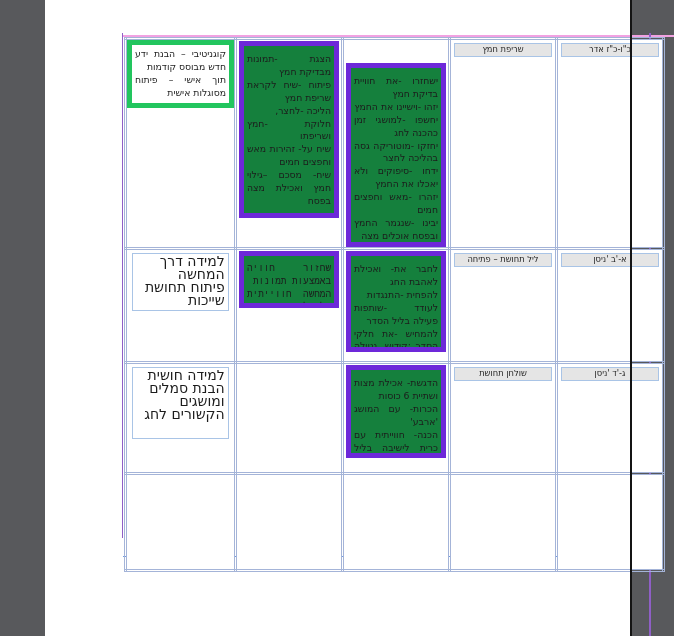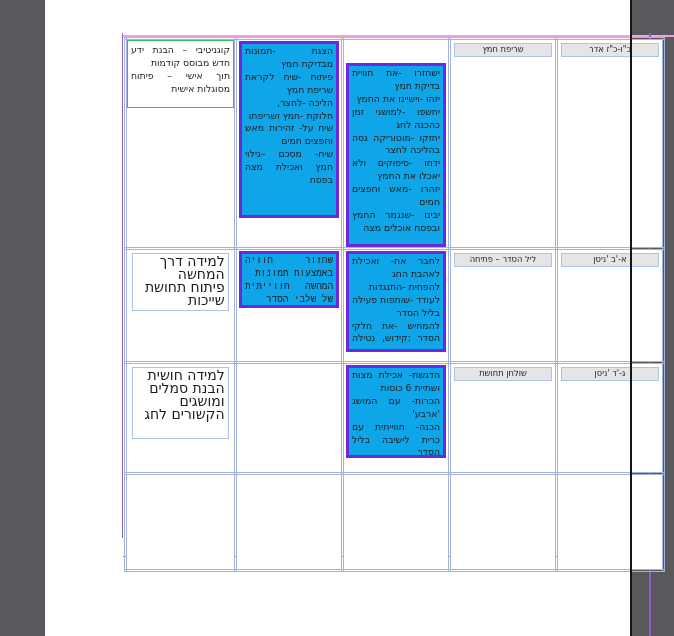--- a/index.html
+++ b/index.html
@@ -41,31 +41,31 @@
 
   
   .mini-box{
     box-sizing:border-box;margin:3px auto 0;width:94%;height:14px;
     border:1px solid #a9c4e6;background:#e5e5e5;
     font-size:8.3px;line-height:11.5px;text-align:center;
     color:#1c1c1c;overflow:hidden;white-space:nowrap;
   }
   
   .text-box{
-    box-sizing:border-box;margin:1px 2px 0;border:3px solid #6d28d9;background:#0ea5e9;
-    padding:1px 3px;font-size:9.3px;line-height:12.9px;color:#1c1c1c;
+    box-sizing:border-box;margin:1px 2px 0;border:5px solid #6d28d9;background:#15803d;
+    padding:7px 3px;font-size:9.3px;line-height:12.9px;color:#1c1c1c;
     text-align:justify;white-space:pre-line;overflow:hidden;
   }
   .h1g{height:184px;margin-top:23px;}
   .h1a{height:177px;}
   .h2g{height:101px;}
   .h2a{height:57px;font-family:Liberation Mono, monospace;}
   .h3g{height:93px;}
   .approach-r1{
-    box-sizing:border-box;margin:0;border:1px solid #22c55e;background:#fff;
+    box-sizing:border-box;margin:0;border:5px solid #22c55e;background:#fff;
     padding:2px 3px;font-size:9.3px;line-height:13px;color:#1c1c1c;
     text-align:justify;white-space:pre-line;height:68px;overflow:hidden;
   }
   .approach-light{
     box-sizing:border-box;margin:3px auto 0;width:90%;
     border:1px solid #a9c4e6;background:#fff;
     padding:1px 3px;font-size:14px;line-height:12.9px;color:#1c1c1c;
     text-align:right;white-space:pre-line;overflow:hidden;
   }
   .ha2{height:58px;}
@@ -111,21 +111,21 @@
           <td class="col-approach">
             <div class="approach-r1">קוגניטיבי – הבנת ידע חדש מבוסס קודמות
 תוך אישי – פיתוח מסוגלות אישית</div>
           </td>
         </tr>
         <tr class="r2">
           <td class="col-date">
             <div class="mini-box">א-'ב 'ניסן</div>
           </td>
           <td class="col-topic">
-            <div class="mini-box">ליל הסדר – פתיחה</div>
+            <div class="mini-box">ליל תחושת – פתיחה</div>
           </td>
           <td class="col-goals">
             <div class="text-box h2g">לחבר את- ואכילת לאהבת החג
 להפחית -התנגדות
 לעודד -שותפות פעילה בליל הסדר
 להמחיש -את חלקי הסדר :קידוש, נטילה ,כרפס ,יחץ</div>
           </td>
           <td class="col-activities">
             <div class="text-box h2a">שחזור חוויה באמצעות תמונות
 המחשה חווייתית של שלבי הסדר</div>

